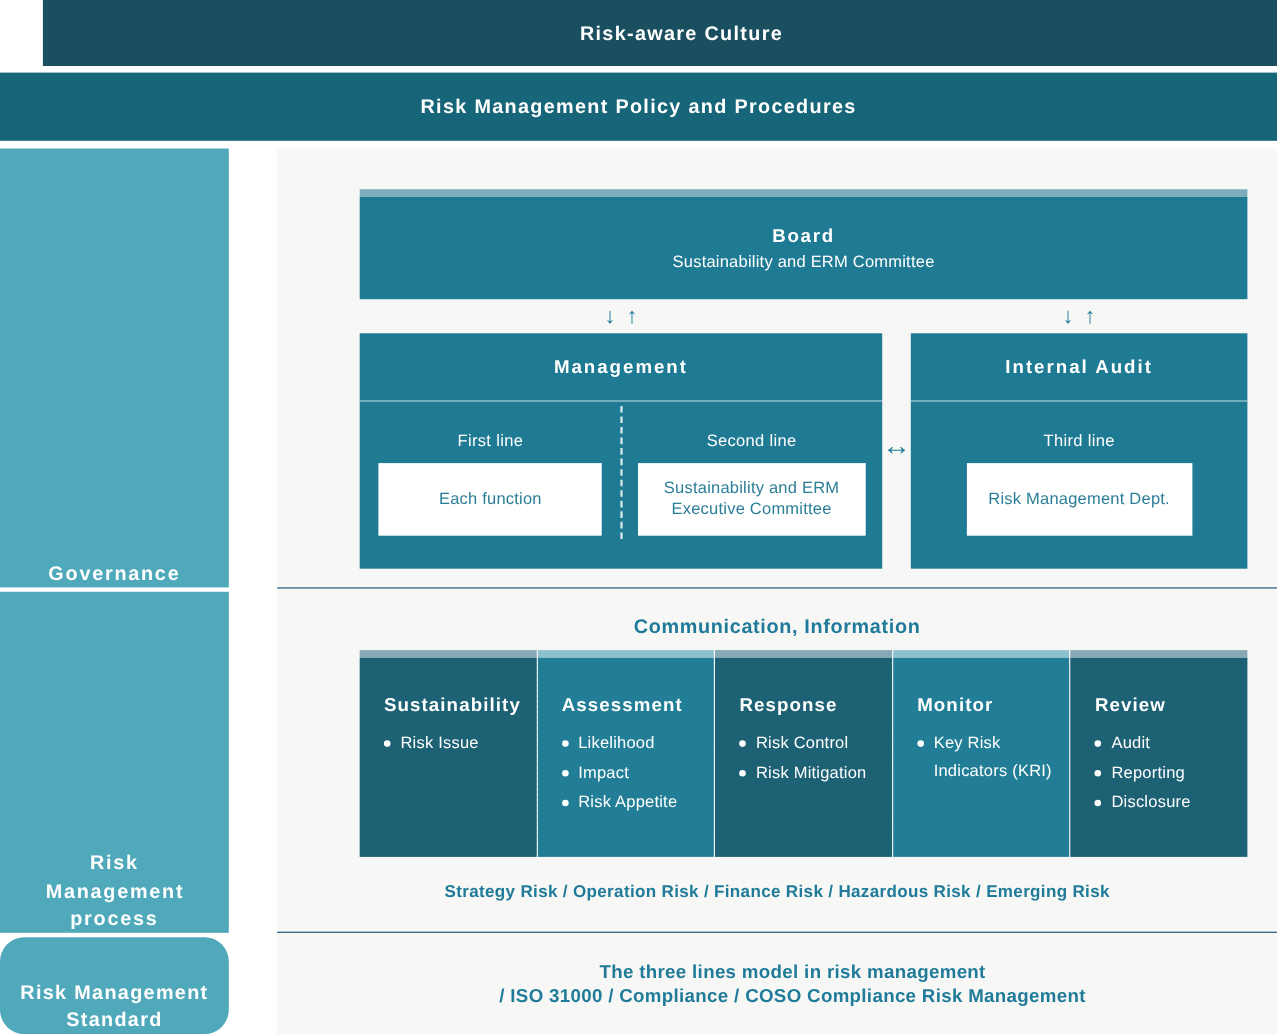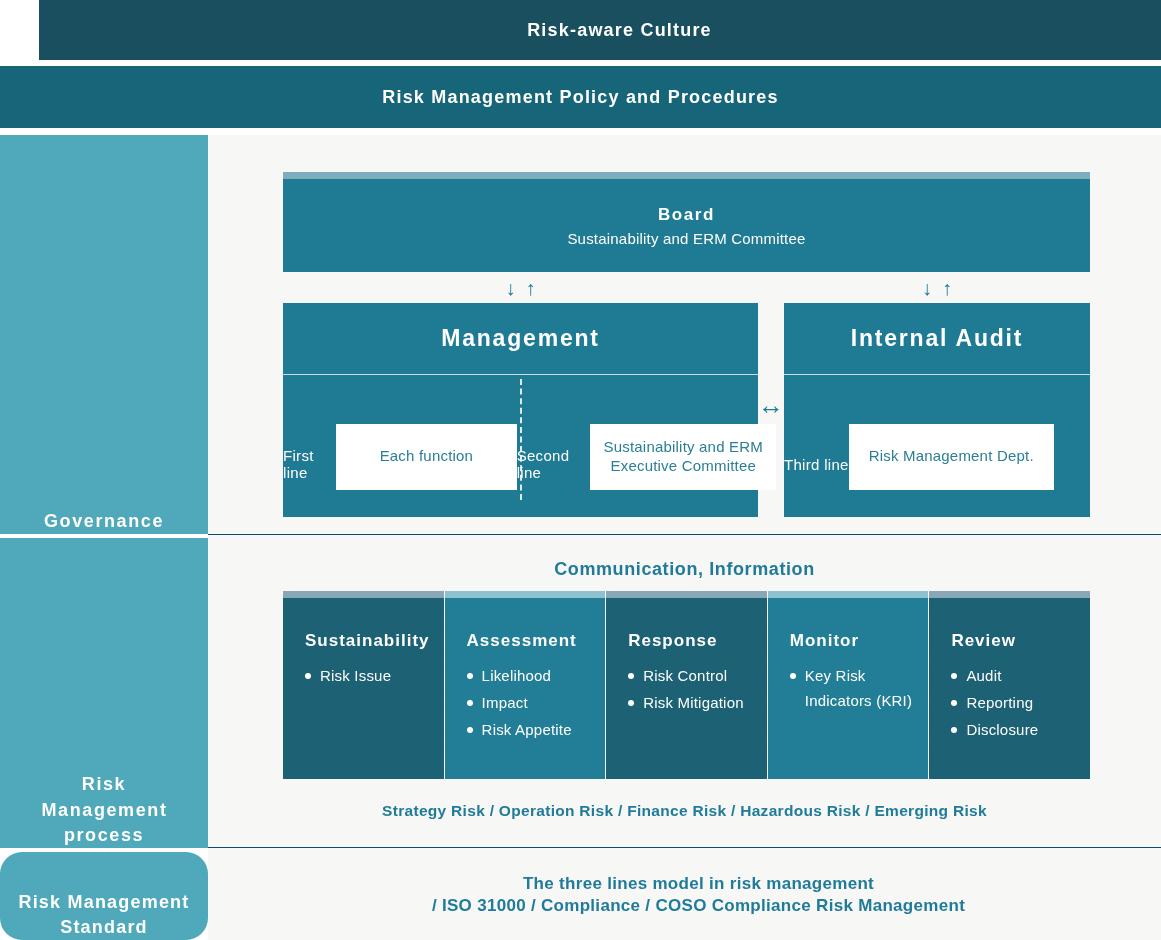--- a/index.html
+++ b/index.html
@@ -30,21 +30,21 @@
     text-align: center; font-size: 18px; font-weight: 700; letter-spacing: 1.6px;
     color: #ffffff; line-height: 1.4;
   }
   .side-sec-1 { height: 399px; }
   .side-sec-2 { height: 310px; margin-top: 4px; }
   .side-sec-3 { height: 88px; margin-top: 4px; border-radius: 22px; }
   .side-label-narrow { max-width: 125px; }
   .side-label-mid { max-width: 175px; letter-spacing: 1.2px; }
 
   
-  .main { flex: 1; background: #f7f7f6; display: flex; flex-direction: column; }
+  .main { flex: 1; background: #f7f7f6; display: flex; flex-direction: column; margin-left: 44px; }
   .main-sec { position: relative; }
   .main-sec + .main-sec { border-top: 1px solid #0c4a6e; }
   .sec-governance { height: 399px; }
   .sec-process { height: 313px; }
   .sec-standard { height: 92px; padding-left: 28px; }
 
   
   .board {
     position: absolute; left: 75px; top: 37px; width: 807px; height: 100px;
   }
@@ -61,26 +61,26 @@
     display: flex; align-items: center; justify-content: center; gap: 10px;
     color: #1f7b99; font-size: 20px; font-weight: 700;
   }
   .vert-arrows-mgmt { left: 75px; width: 475px; }
   .vert-arrows-audit { left: 576px; width: 306px; }
 
   .teal-box { position: absolute; top: 168px; height: 214px; background: #1f7a93; }
   .box-mgmt { left: 75px; width: 475px; }
   .box-audit { left: 576px; width: 306px; }
   .box-head {
-    height: 72px; display: flex; align-items: center; justify-content: center;
-    font-size: 23px; font-weight: 700; letter-spacing: 1.8px;
+    height: 62px; display: flex; align-items: center; justify-content: center;
+    font-size: 17px; font-weight: 700; letter-spacing: 1.8px;
     border-bottom: 1px solid rgba(255,255,255,0.75);
   }
   .box-body { position: relative; height: 151px; display: flex; }
-  .half { flex: 1; display: flex; flex-direction: row; align-items: center; }
+  .half { flex: 1; display: flex; flex-direction: column; align-items: center; }
   .line-label { margin-top: 27px; font-size: 15px; letter-spacing: 0.3px; }
   .white-card {
     margin-top: 12px; height: 66px; background: #ffffff; color: #2b7e97;
     display: flex; align-items: center; justify-content: center; text-align: center;
     font-size: 15px; line-height: 1.25; letter-spacing: 0.2px;
   }
   .card-first { width: 203px; }
   .card-second { width: 207px; }
   .card-third { width: 205px; }
   .dash-divider {

